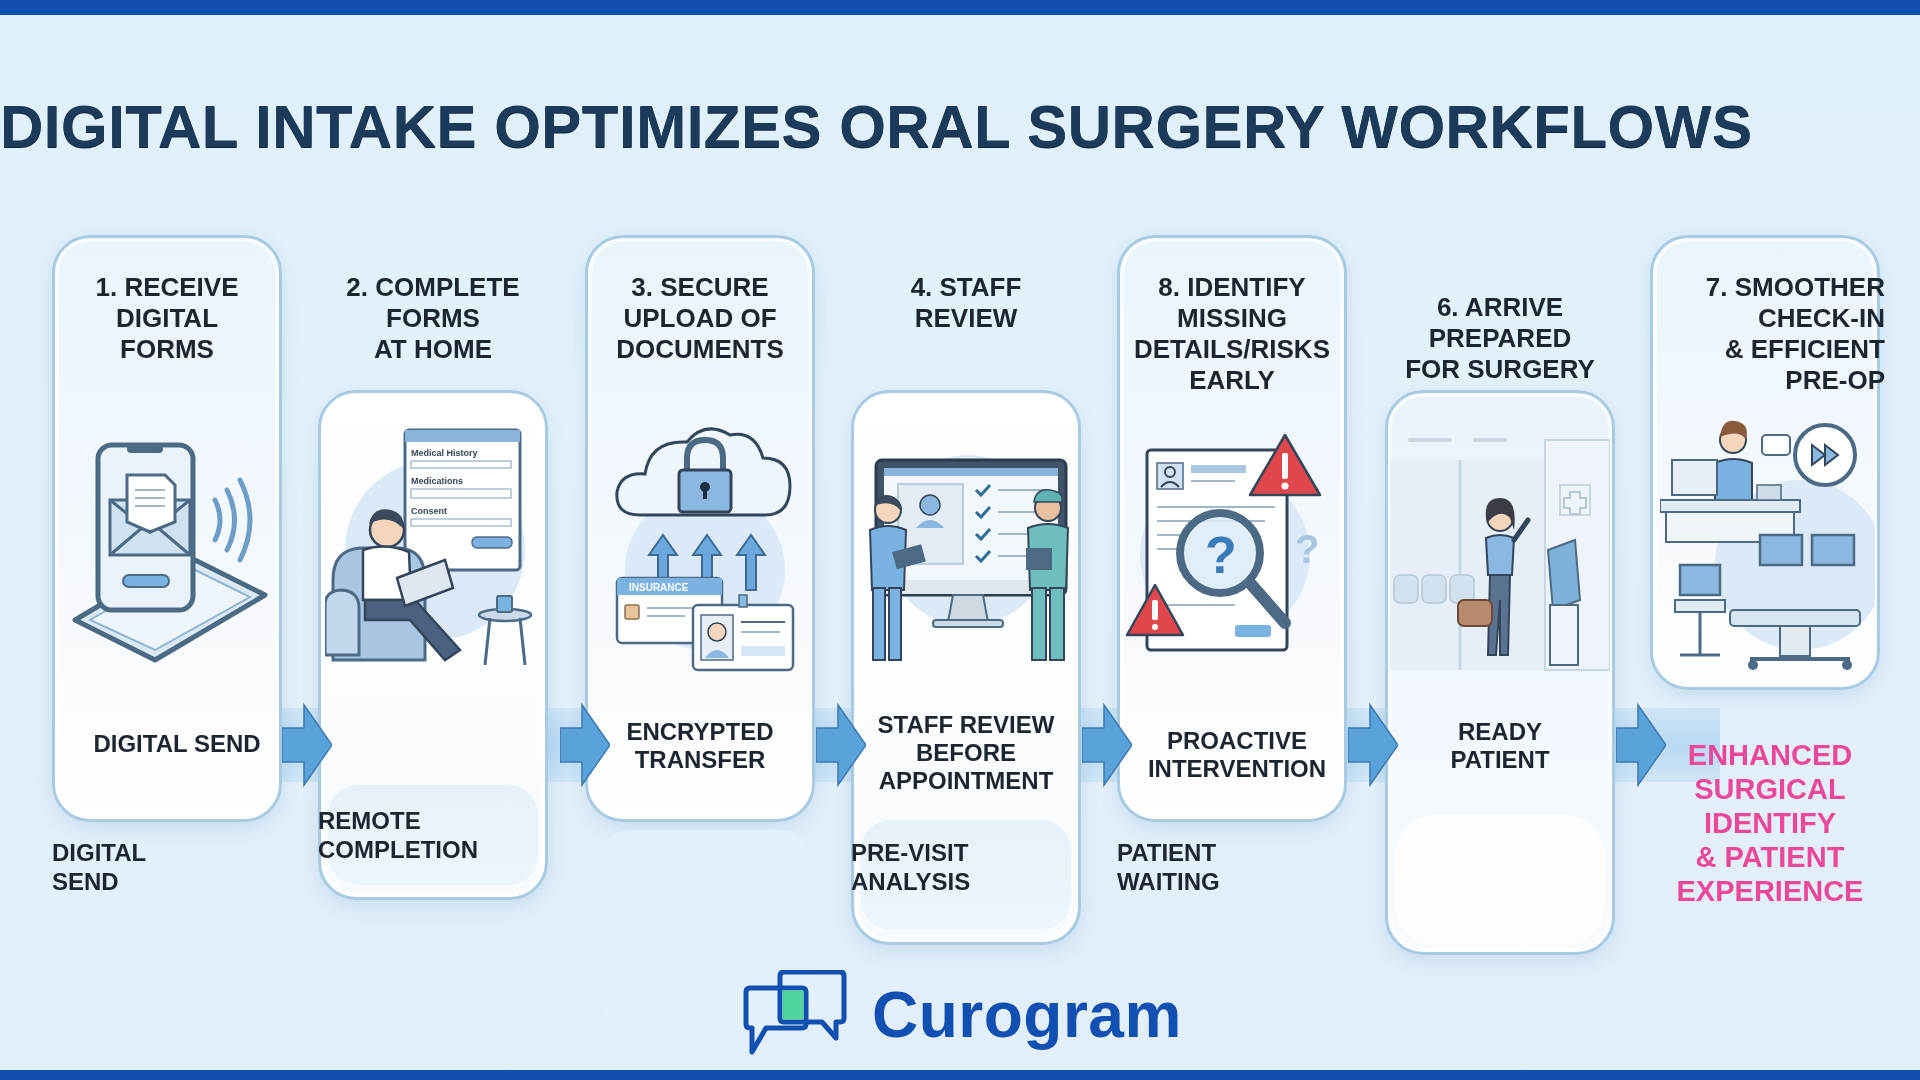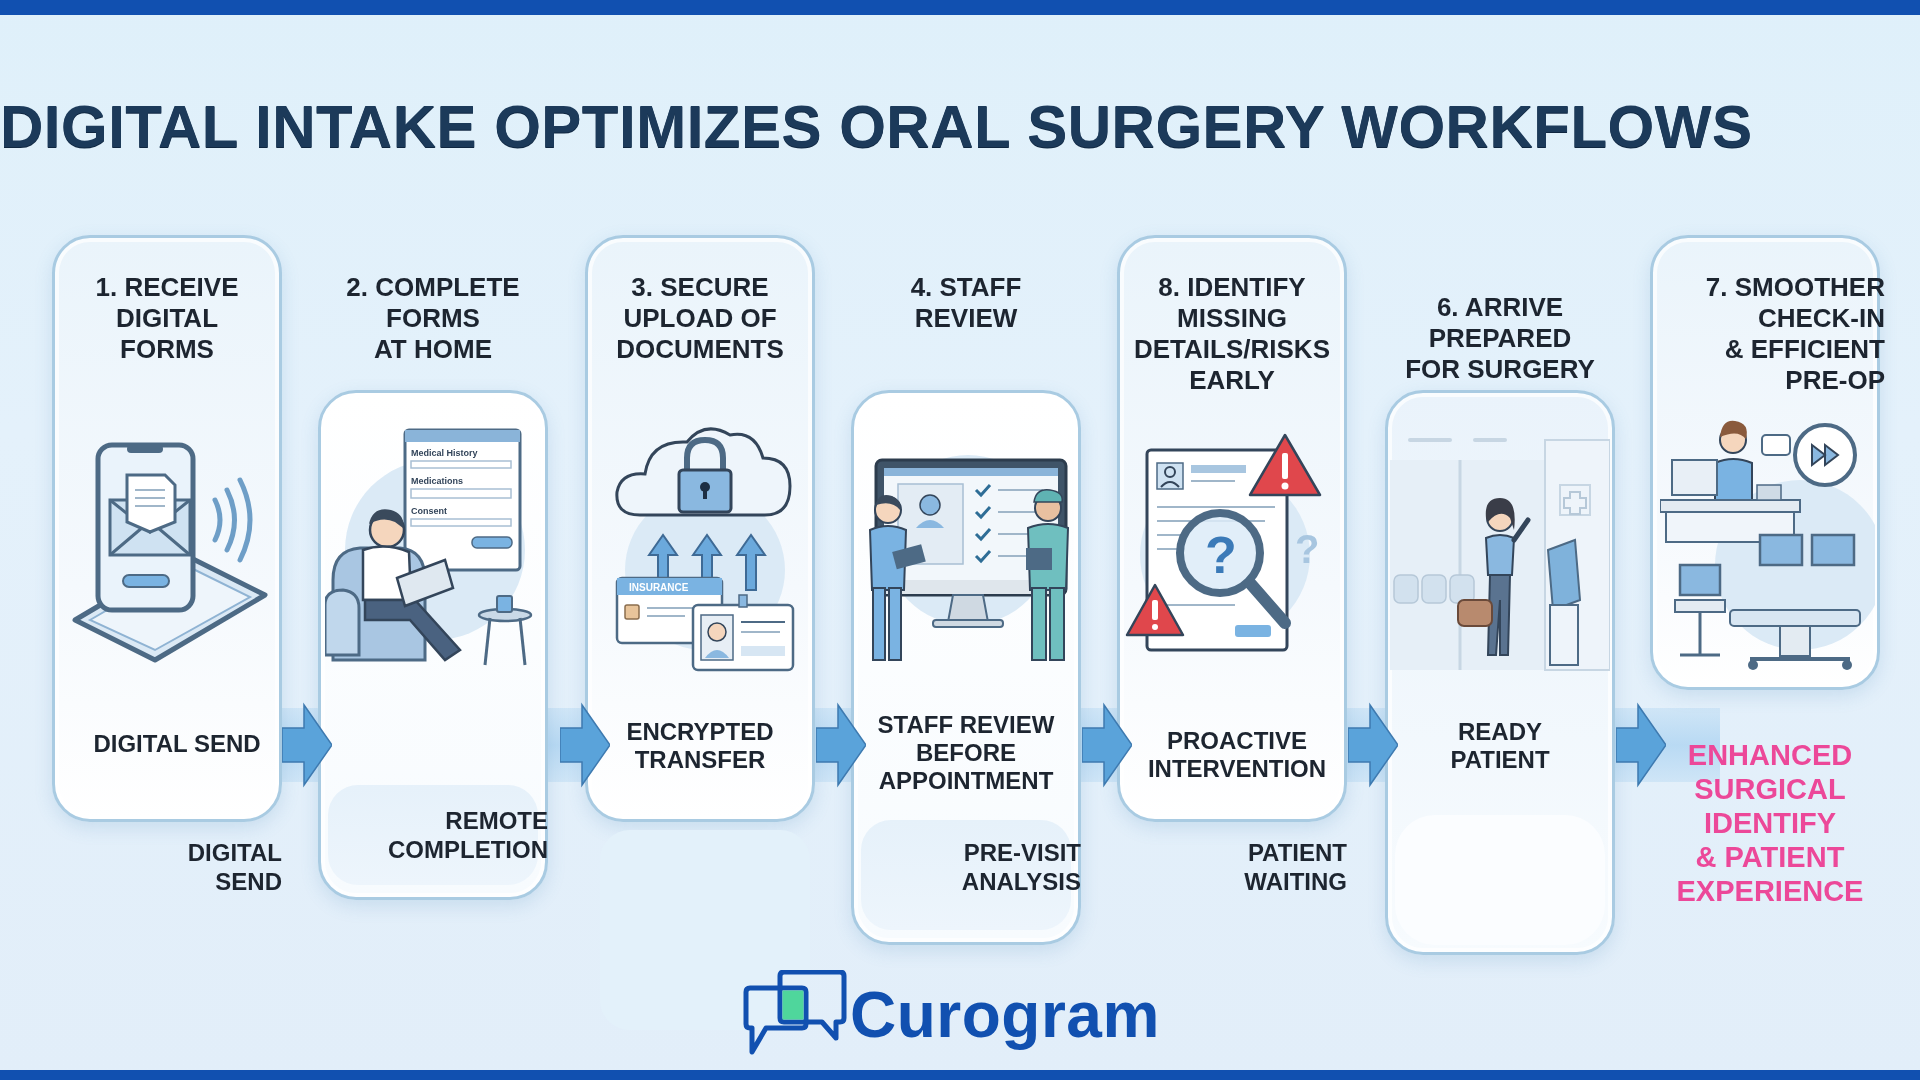--- a/index.html
+++ b/index.html
@@ -31,33 +31,33 @@
   .band {
     position: absolute; left: 90px; top: 708px; width: 1630px; height: 74px;
     background: linear-gradient(180deg, rgba(170,210,240,0.35), rgba(150,200,238,0.55), rgba(170,210,240,0.35));
   }
   .arrow { position: absolute; top: 700px; width: 50px; height: 90px; }
   .band-label {
     position: absolute; width: 230px; text-align: center;
     font-size: 24px; font-weight: 700; line-height: 28px; color: #1d2530;
   }
   .lower-label {
-    position: absolute; width: 230px; text-align: right;
+    position: absolute; width: 230px; text-align: left;
     font-size: 24px; font-weight: 700; line-height: 29px; color: #1d2530;
   }
   .final-label {
     position: absolute; left: 1650px; top: 712px; width: 240px; text-align: center;
     font-size: 29px; font-weight: 700; line-height: 34px; color: #ec4899; margin-top: 26px;
   }
   .subbox {
     position: absolute; border-radius: 30px;
     background: linear-gradient(180deg, #e6f1fa, #edf5fc);
   }
   .logo { position: absolute; left: 740px; top: 970px; height: 90px; display: flex; align-items: center; }
-  .logo-text { font-size: 64px; font-weight: 700; color: #1150b0; letter-spacing: 0.5px; }
+  .logo-text { font-size: 64px; font-weight: 700; color: #1150b0; margin-left: 22px; letter-spacing: 0.5px; }
 </style>
 </head>
 <body>
 
 <div class="topbar"></div>
 
 <h1 class="title">DIGITAL INTAKE OPTIMIZES ORAL SURGERY WORKFLOWS</h1>
 
 <div class="band"></div>
 

